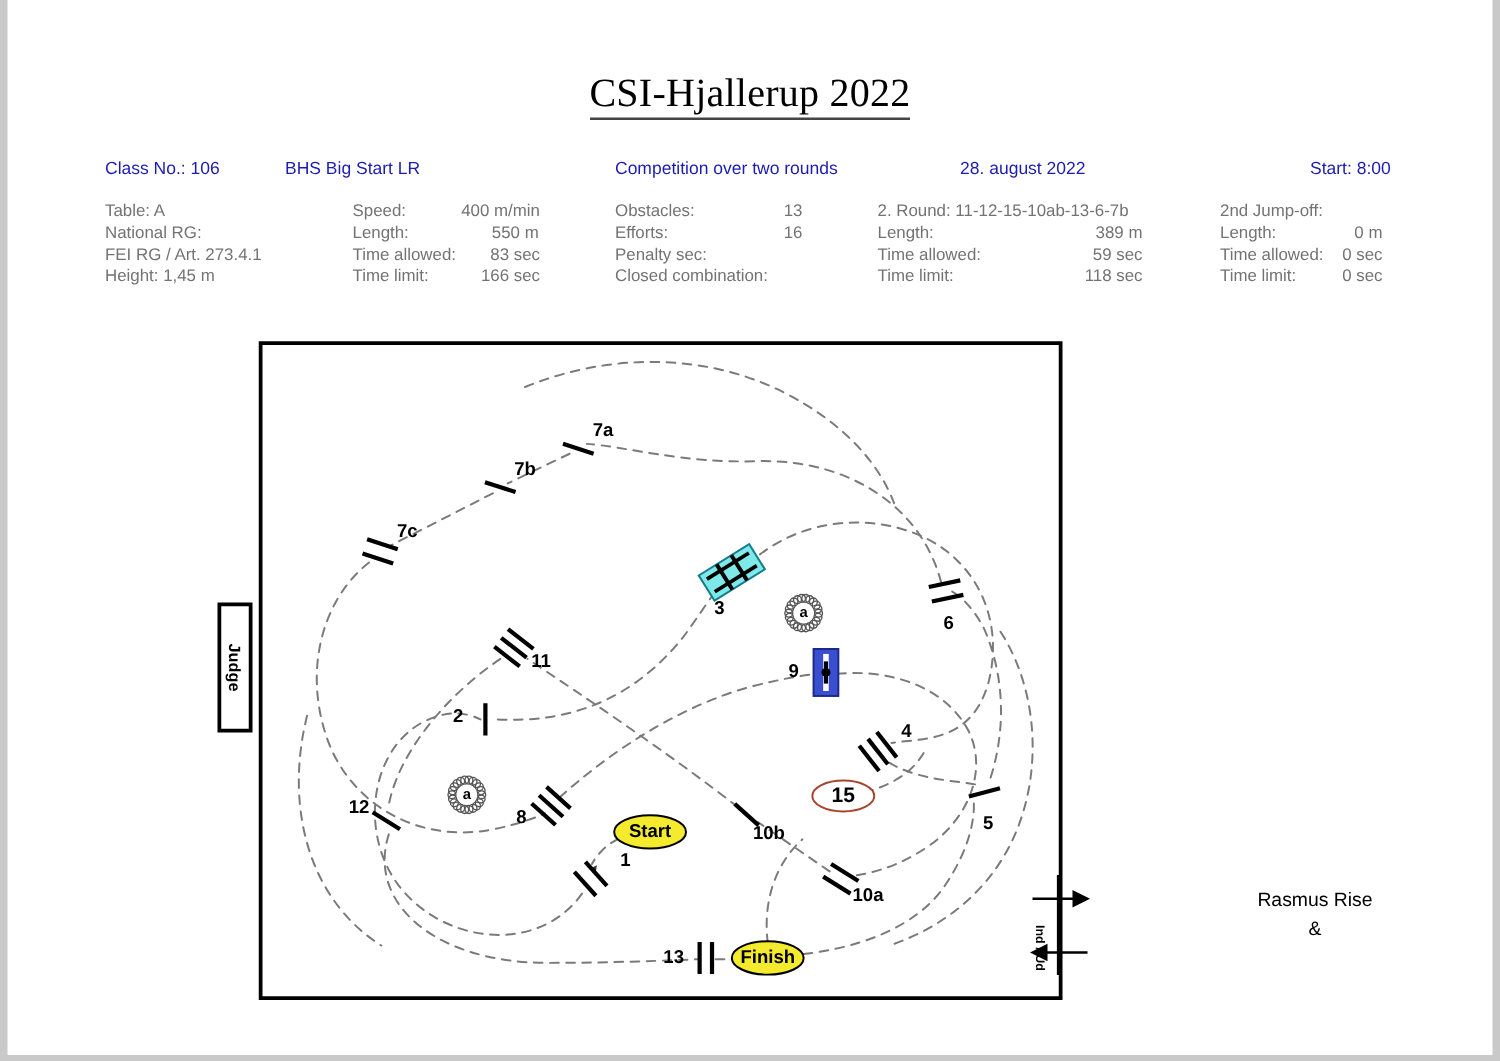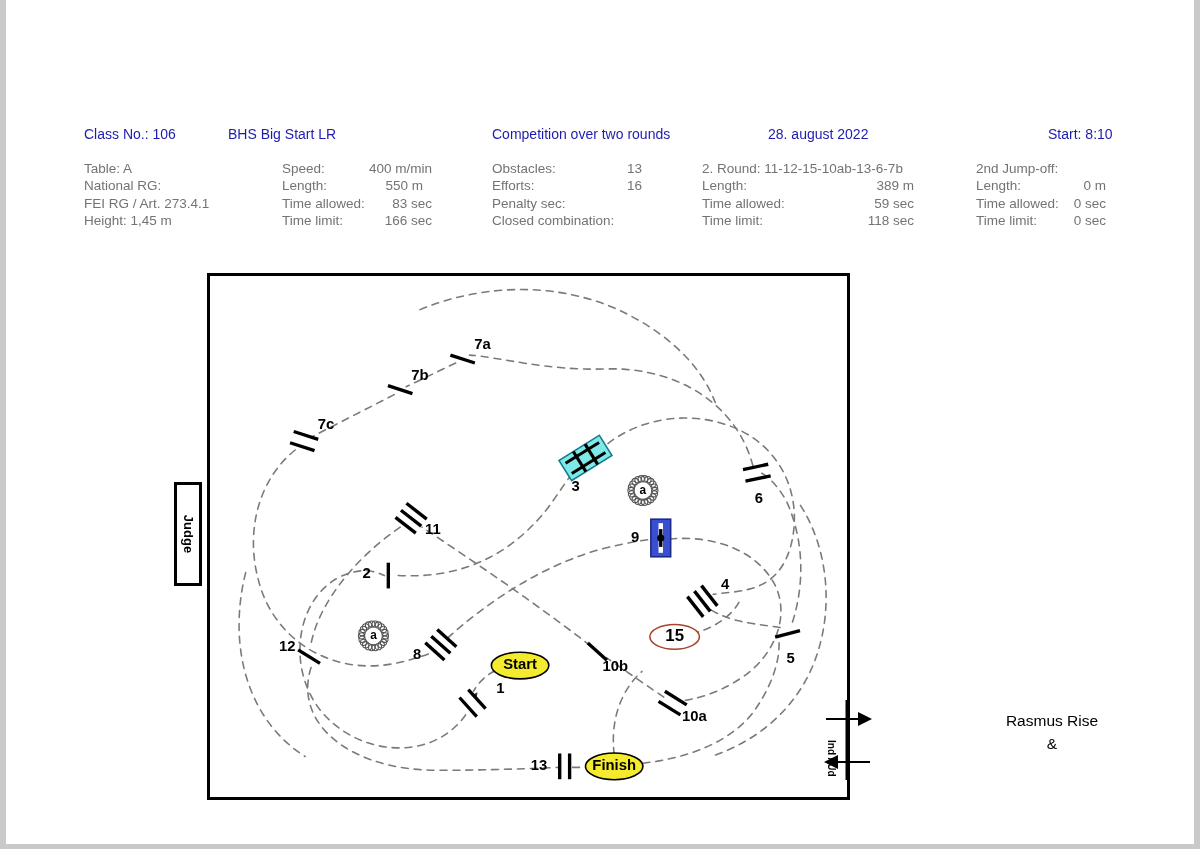--- a/index.html
+++ b/index.html
@@ -104,26 +104,29 @@
 </style>
 </head>
 <body>
 
 <div id="page">
 
   <div class="edge-bar left"></div>
   <div class="edge-bar right"></div>
   <div class="edge-bar-bottom"></div>
 
+  <div id="title">
+    <span>CSI-Hjallerup 2022</span>
+  </div>
 
   <div class="hdr" style="left:84px;">Class No.: 106</div>
   <div class="hdr" style="left:228px;">BHS Big Start LR</div>
   <div class="hdr" style="left:492px;">Competition over two rounds</div>
   <div class="hdr" style="left:768px;">28. august 2022</div>
-  <div class="hdr" style="left:1048px;">Start: 8:10</div>
+  <div class="hdr" style="left:1048px;">Start: 8:00</div>
 
   <div class="spec" id="spec-col1" style="left:84px;top:160px;width:200px;">
       <div class="row">
         <span class="k">Table: A</span>
       </div>
       <div class="row">
         <span class="k">National RG:</span>
       </div>
       <div class="row">
         <span class="k">FEI RG / Art. 273.4.1</span>
@@ -132,21 +135,21 @@
         <span class="k">Height: 1,45 m</span>
       </div>
     </div>
   <div class="spec" id="spec-col2" style="left:282px;top:160px;width:150px;">
       <div class="row">
         <span class="k">Speed:</span>
         <span class="v" style="right: 0px;">400 m/min</span>
       </div>
       <div class="row">
         <span class="k">Length:</span>
-        <span class="v" style="right: 9px; margin-left: 8px;">550 m</span>
+        <span class="v" style="right: 1px; margin-left: 8px;">550 m</span>
       </div>
       <div class="row">
         <span class="k">Time allowed:</span>
         <span class="v" style="right: 0px;">83 sec</span>
       </div>
       <div class="row">
         <span class="k">Time limit:</span>
         <span class="v" style="right: 0px;">166 sec</span>
       </div>
     </div>

